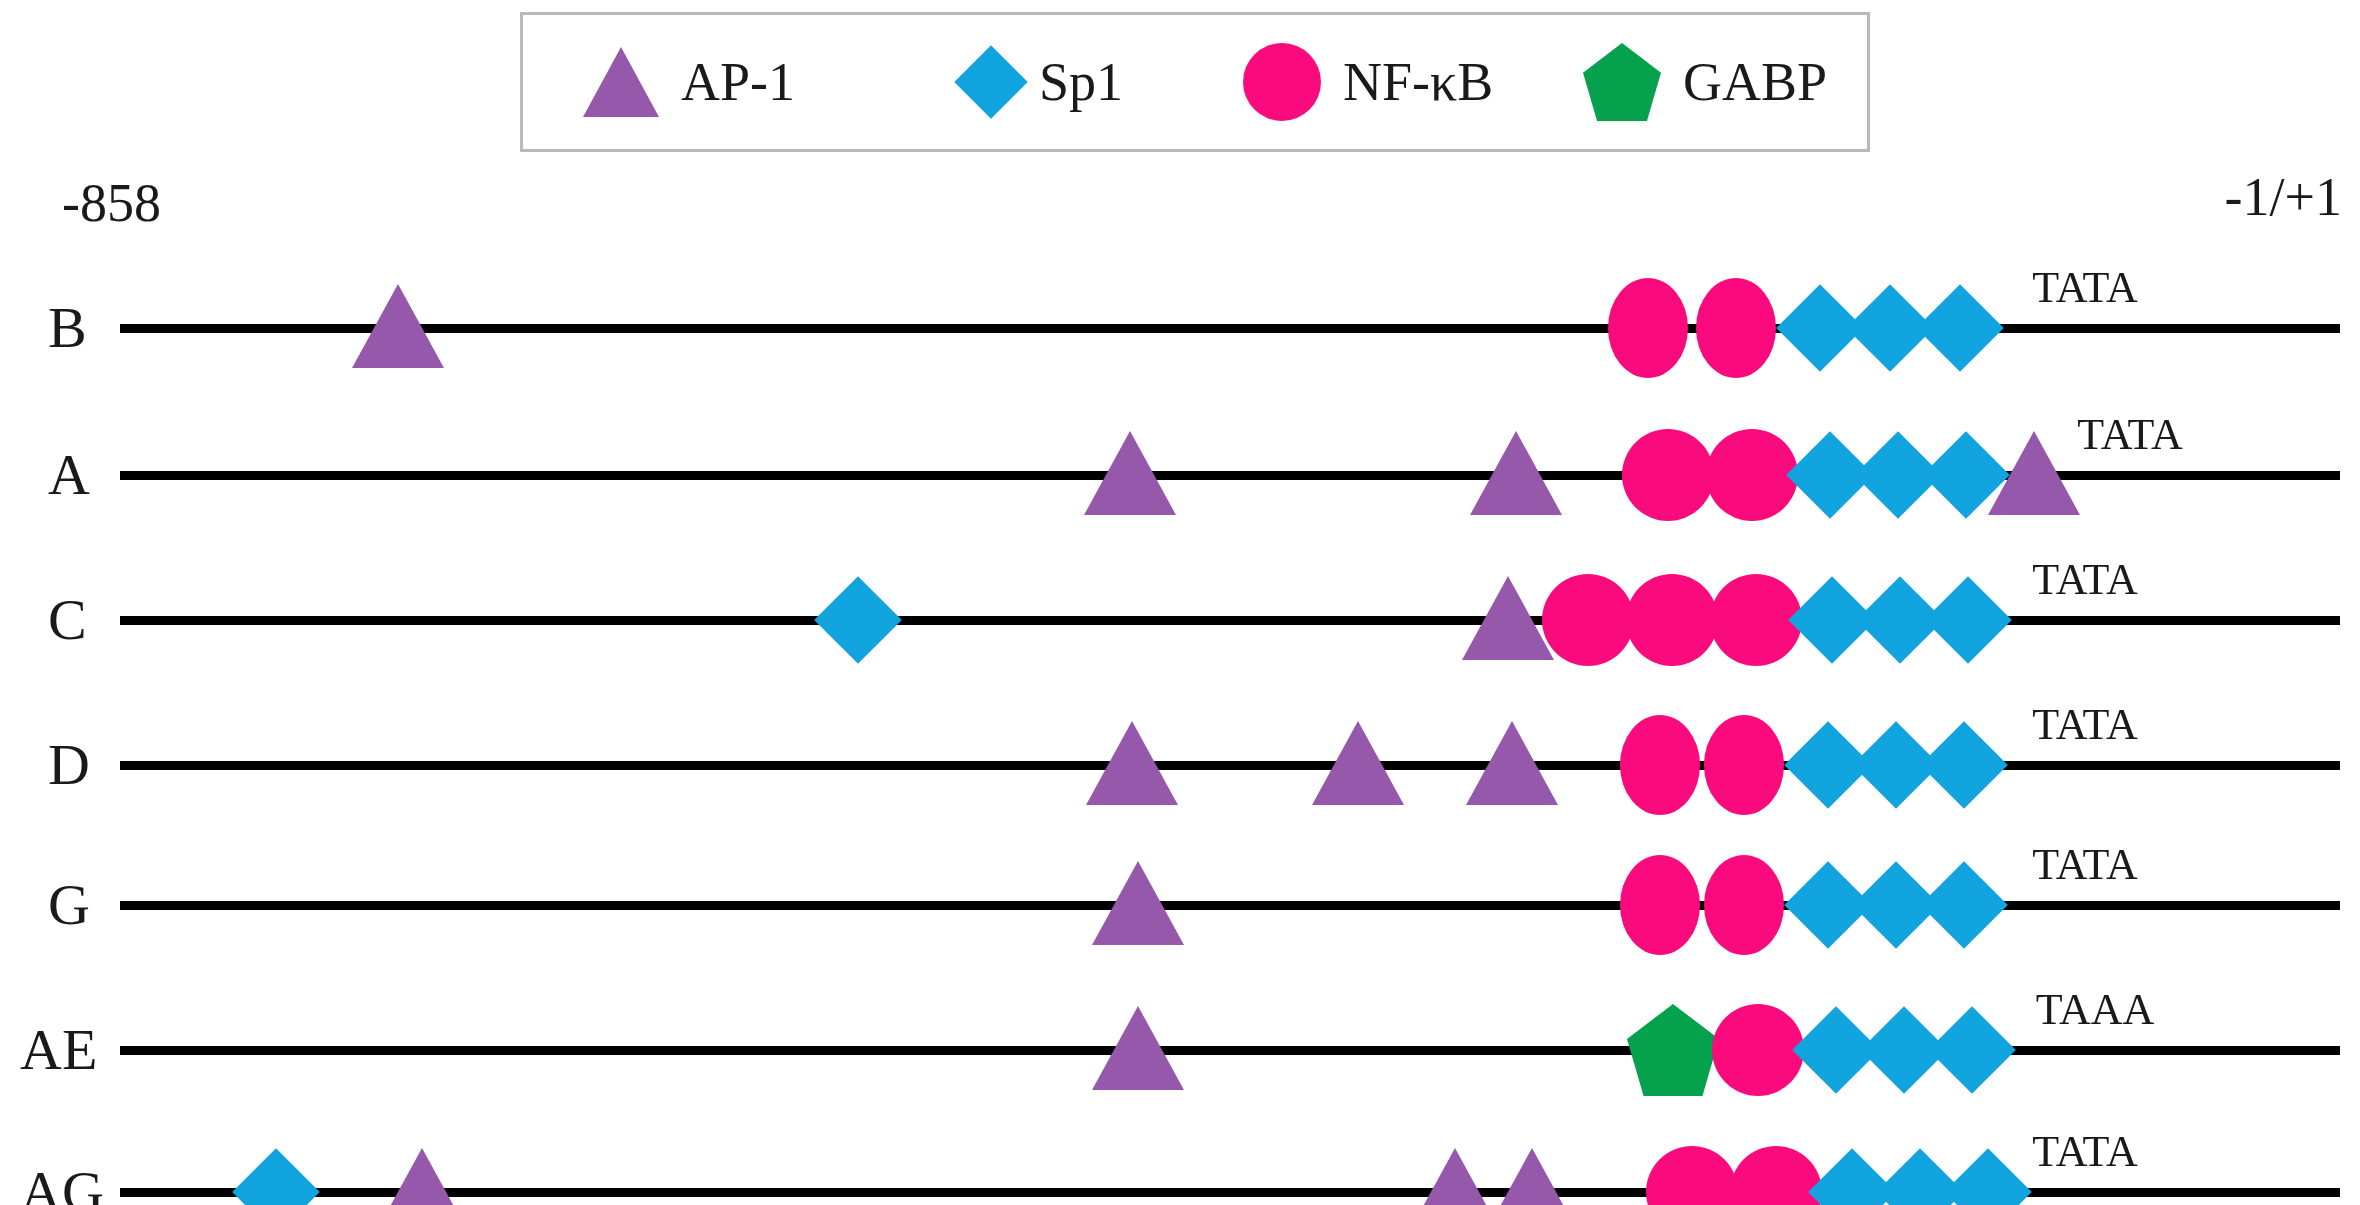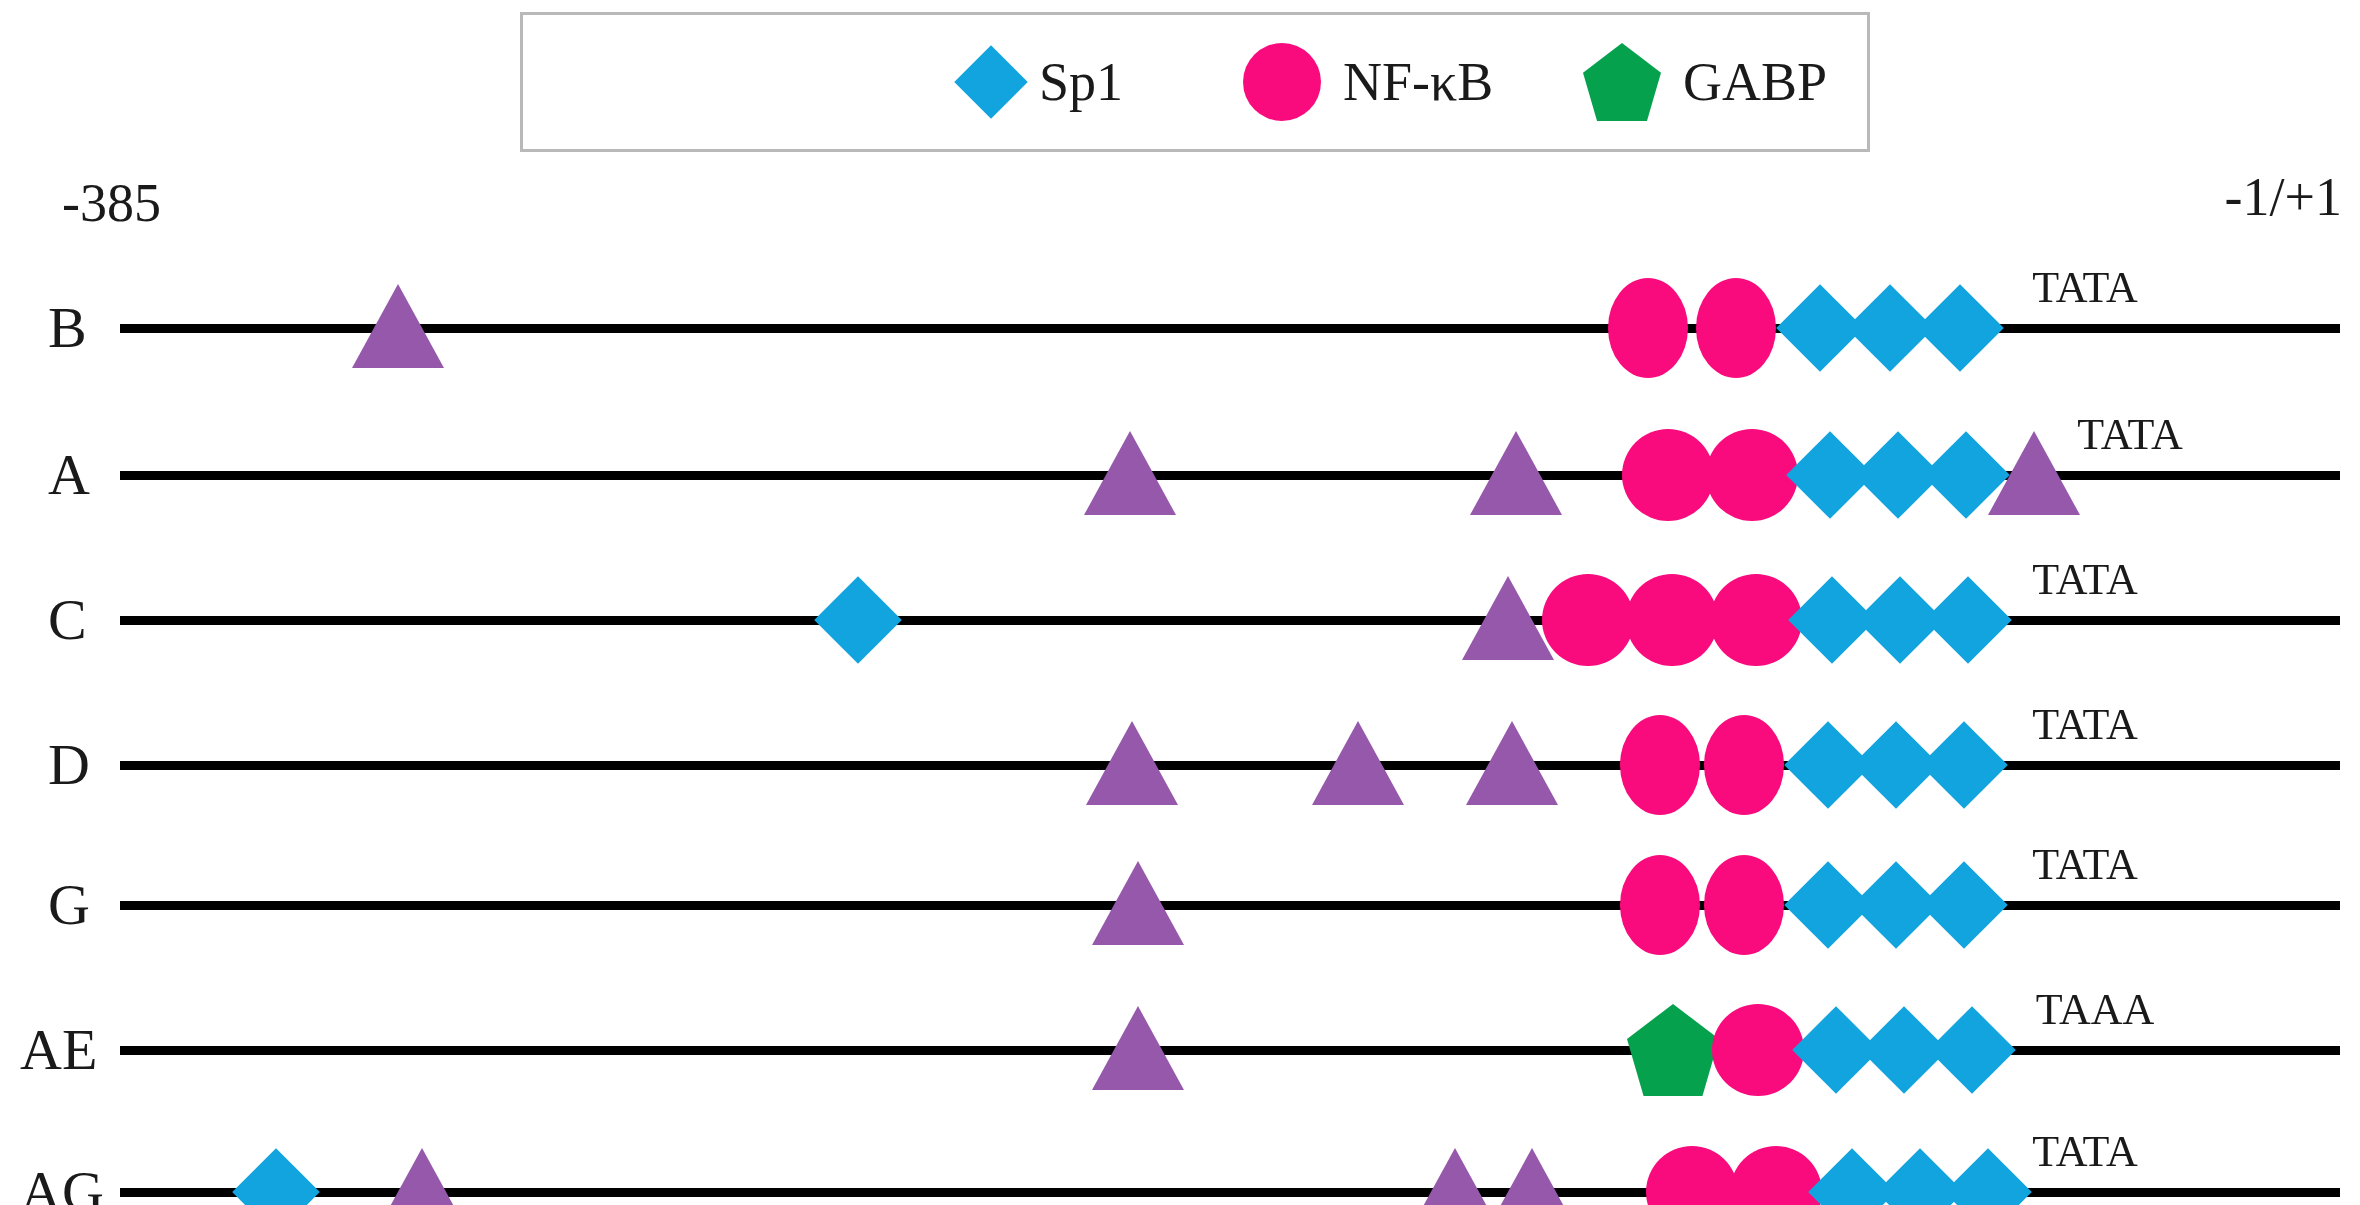--- a/index.html
+++ b/index.html
@@ -41,35 +41,39 @@
   .lg .shape-triangle{border-left:38px solid transparent;border-right:38px solid transparent;
                       border-bottom:70px solid #9558ab;}
   .lg .shape-diamond{width:52px;height:52px;}
   .lg .shape-circle{width:78px;height:78px;}
   .lg .shape-pentagon{width:78px;height:78px;}
 </style>
 </head>
 <body>
 
 <div id="legend">
+    <div class="legend-item lg" style="position: absolute; left: 60px;">
+      <div class="shape-triangle" style="border-bottom-color: rgb(149, 88, 171);"></div>
+      <span class="legend-label">AP-1</span>
+    </div>
     <div class="legend-item lg" style="position: absolute; left: 442px;">
       <div class="shape-diamond" style="background: rgb(17, 164, 222);"></div>
       <span class="legend-label">Sp1</span>
     </div>
     <div class="legend-item lg" style="position: absolute; left: 720px;">
       <div class="shape-circle" style="background: rgb(249, 11, 126);"></div>
       <span class="legend-label">NF-κB</span>
     </div>
     <div class="legend-item lg" style="position: absolute; left: 1060px;">
       <div class="shape-pentagon" style="background: rgb(6, 161, 77);"></div>
       <span class="legend-label">GABP</span>
     </div>
   </div>
 
-<div class="axis-label" id="axis-left">-385</div>
+<div class="axis-label" id="axis-left">-858</div>
 <div class="axis-label" id="axis-right">-1/+1</div>
 
 <div id="rows">
     <div class="row" style="top: 0px;">
       <div class="row-label" style="left: 48px; top: 328px;">B</div>
       <div class="baseline" style="left: 120px; width: 2220px; top: 324px; background: rgb(0, 0, 0);"></div>
       <div class="marker shape-triangle" style="left: 398px; top: 326px; transform: translate(-50%, -50%); border-bottom-color: rgb(149, 88, 171);"></div>
       <div class="marker shape-ellipse" style="left: 1648px; top: 328px; background: rgb(249, 11, 126);"></div>
       <div class="marker shape-ellipse" style="left: 1736px; top: 328px; background: rgb(249, 11, 126);"></div>
       <div class="marker shape-diamond" style="left: 1820px; top: 328px; transform: translate(-50%, -50%) rotate(45deg); background: rgb(17, 164, 222);"></div>

